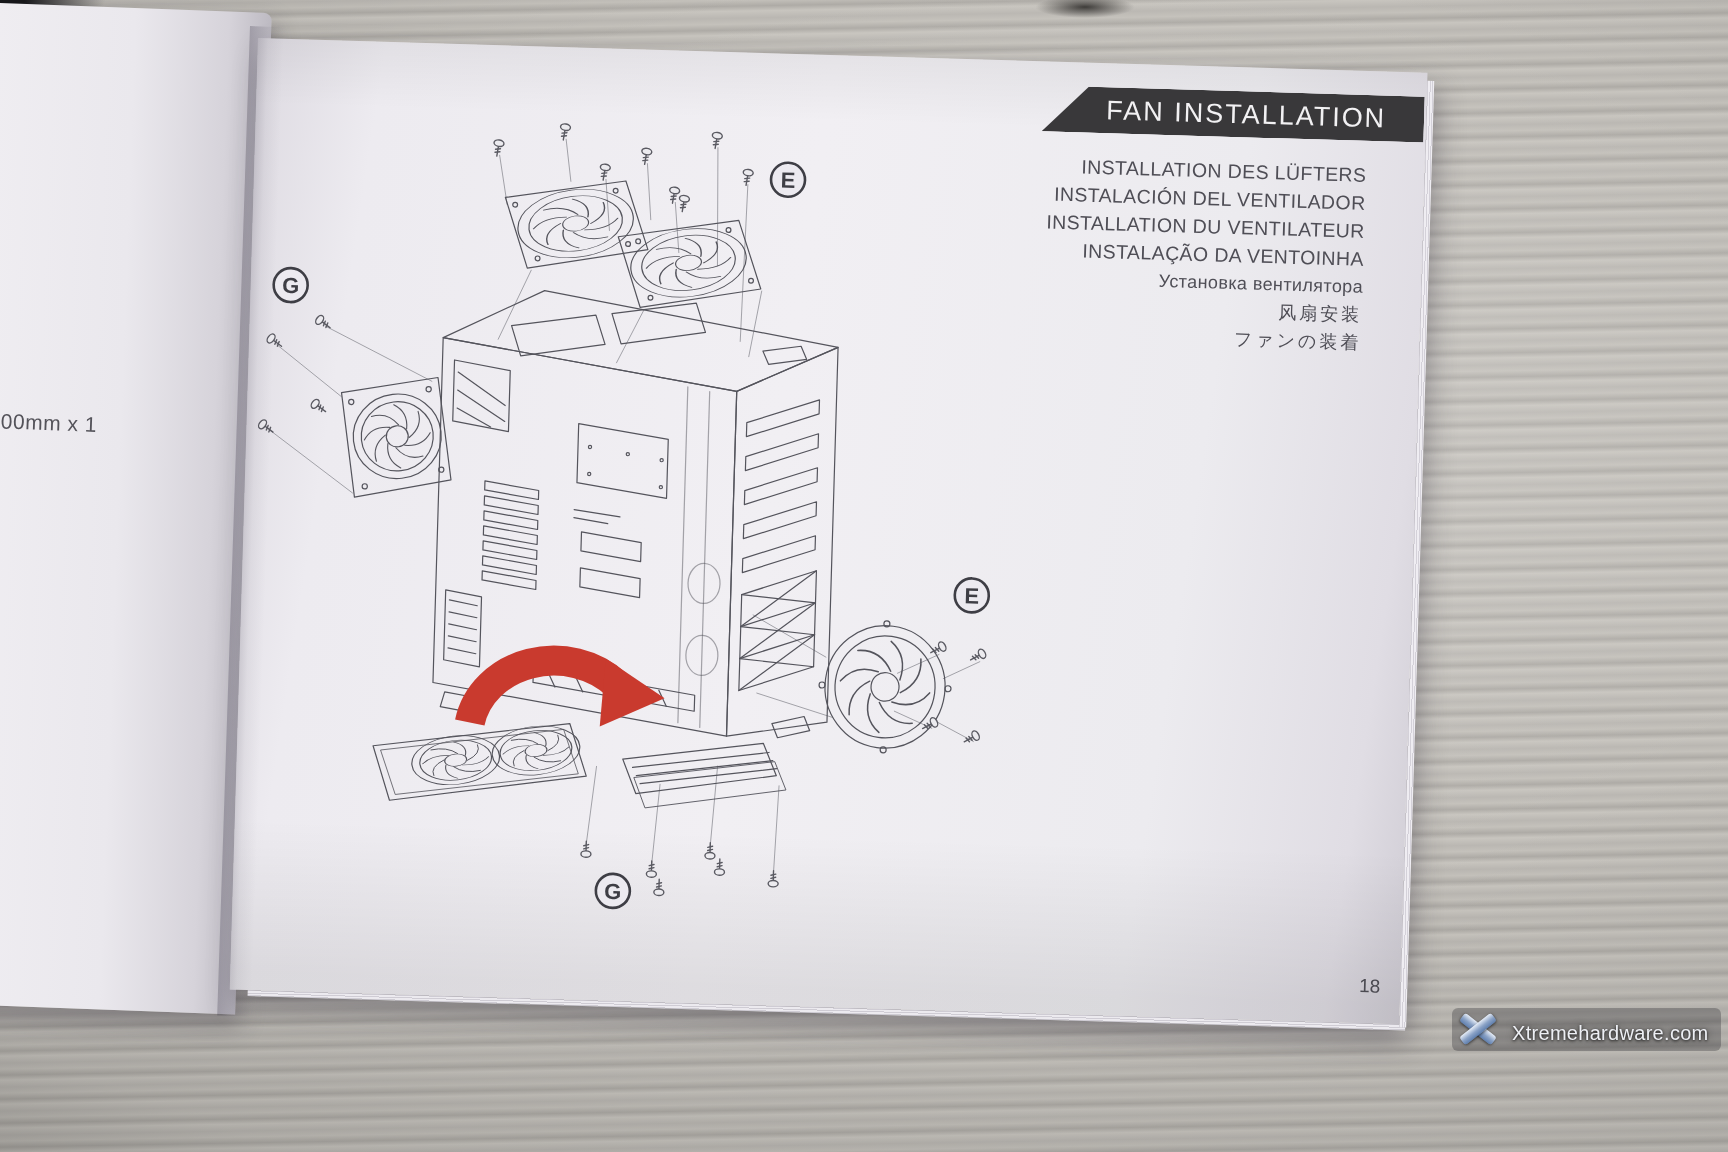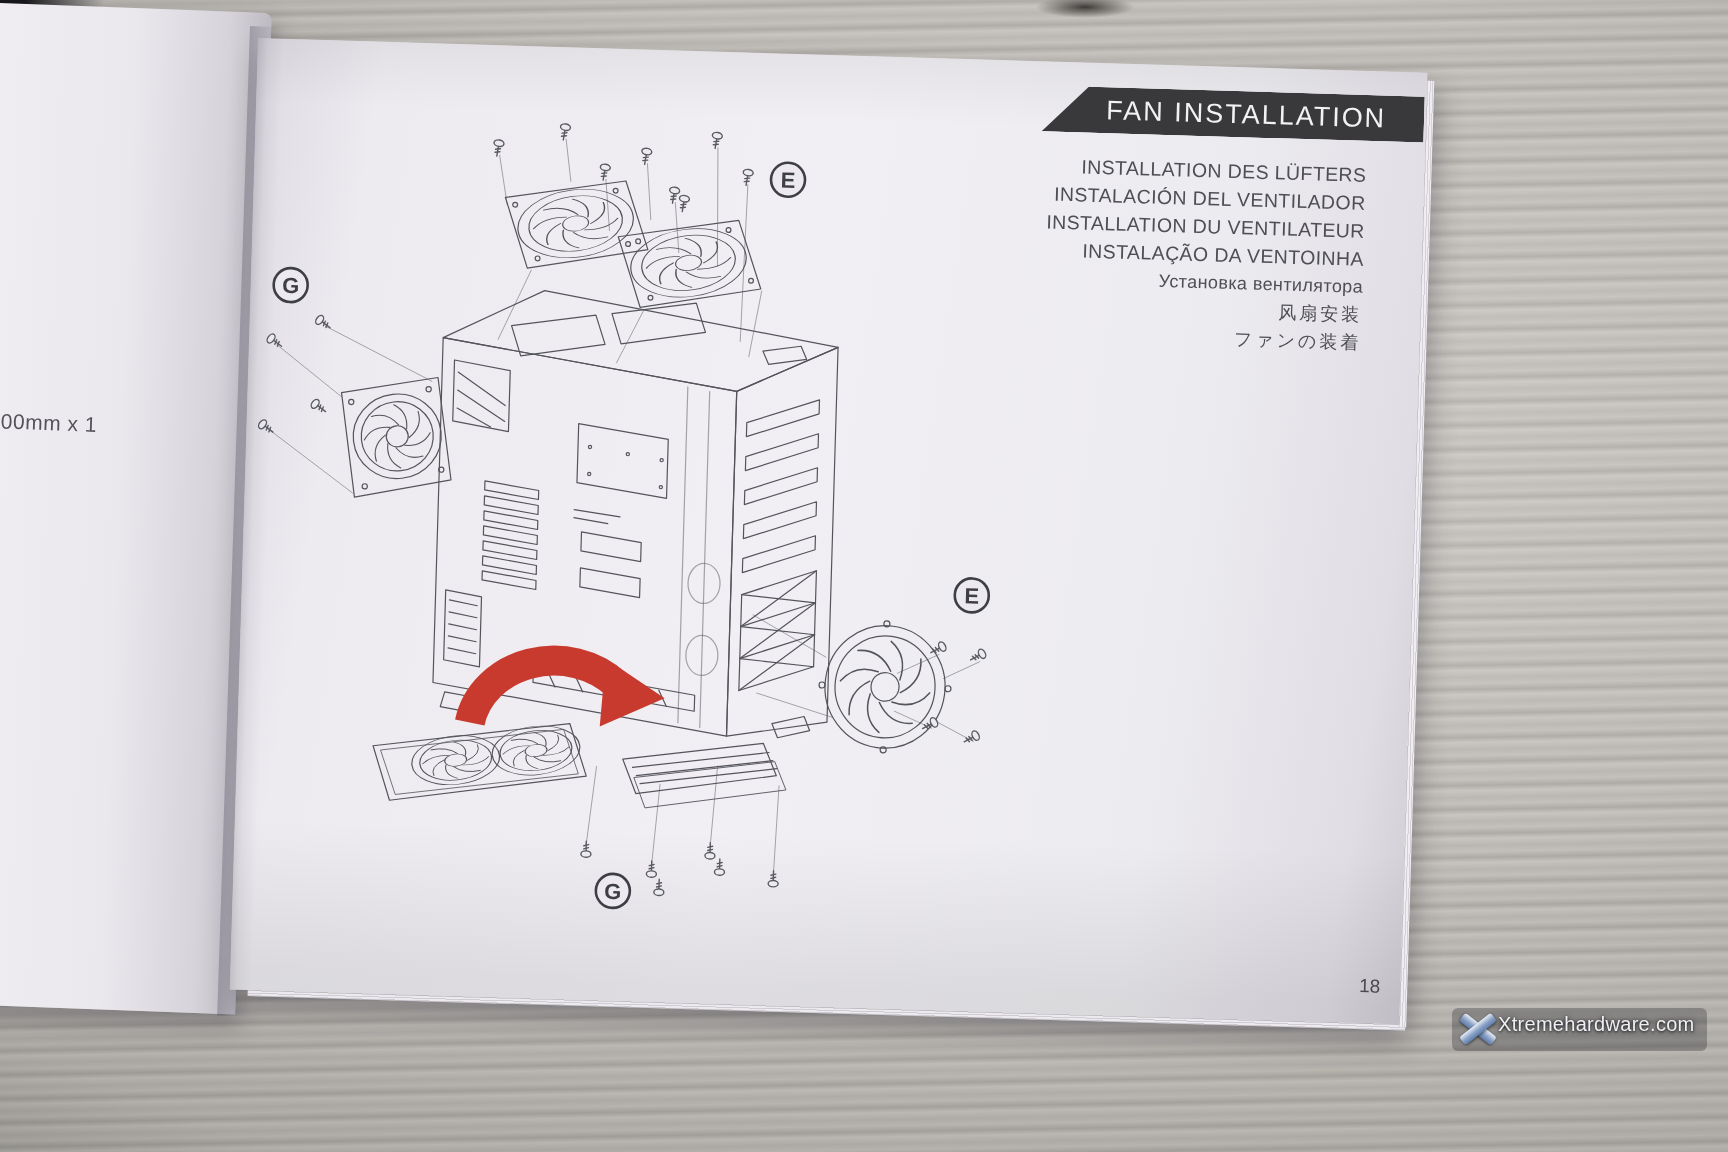--- a/index.html
+++ b/index.html
@@ -70,21 +70,21 @@
     position:absolute;top:90px;right:58px;text-align:right;color:#4f4e56;
   }
   .t-line{font-size:19.5px;line-height:28px;letter-spacing:0.4px;white-space:nowrap;}
   .t-line:nth-child(5){font-size:18px;}
   .t-line:nth-child(6),.t-line:nth-child(7){font-size:18px;letter-spacing:3px;}
   .page-number{
     position:absolute;right:20px;top:904px;font-size:19px;color:#4b4a51;
   }
   .watermark{
     position:absolute;left:1452px;top:1008px;z-index:40;
-    display:flex;align-items:flex-start;gap:2px;
+    display:flex;align-items:flex-end;gap:16px;
     background:rgba(22,22,28,0.28);border-radius:6px;padding:5px 12px 6px 8px;
   }
   .wm-x{position:relative;width:36px;height:32px;flex:0 0 auto;}
   .wm-x i{
     position:absolute;left:-2px;top:11px;width:40px;height:10px;border-radius:3px;
     background:linear-gradient(180deg,#e6edf7,#8aa2c6 55%,#5f7fae);
     box-shadow:0 1px 3px rgba(0,0,0,0.6);
   }
   .wm-x i:first-child{transform:rotate(38deg);}
   .wm-x i:last-child{transform:rotate(-38deg);}

